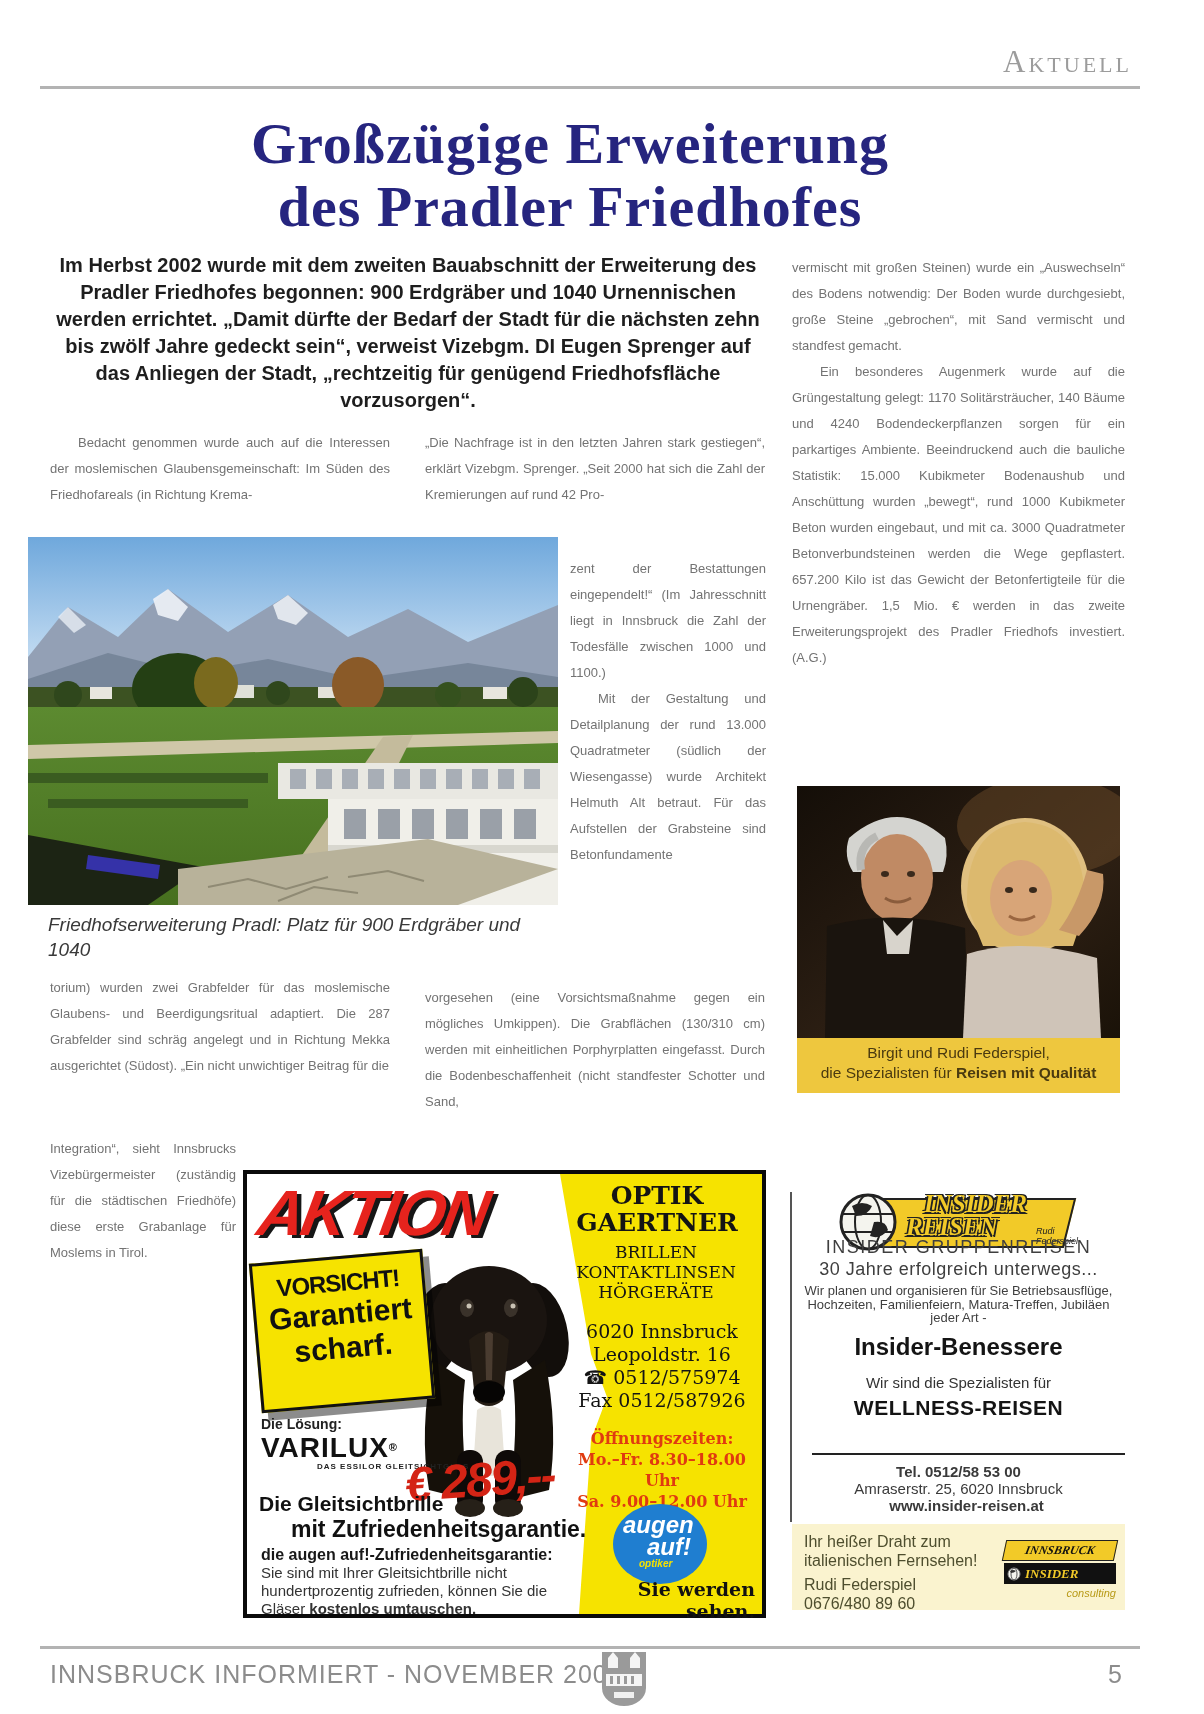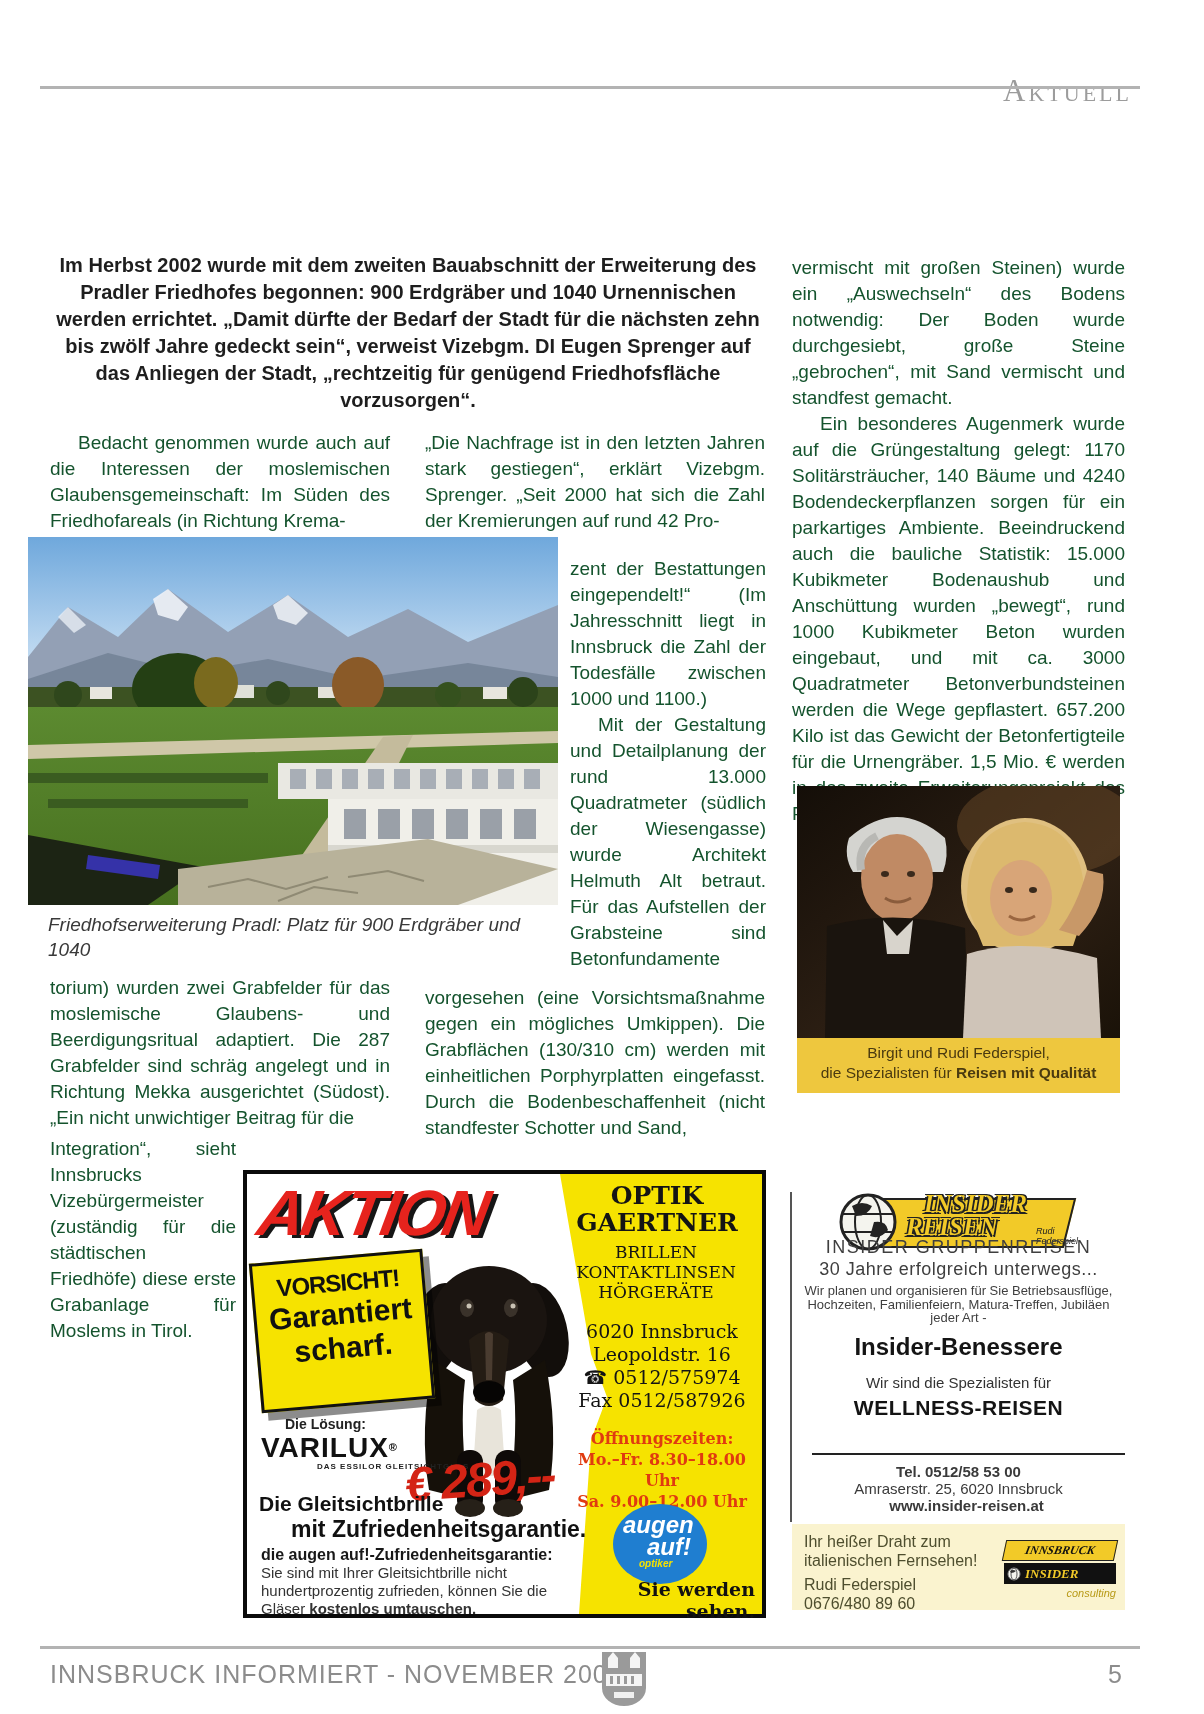--- a/index.html
+++ b/index.html
@@ -1,24 +1,24 @@
 <!DOCTYPE html>
 <html><head>
 <meta charset="utf-8">
 <style>
   html,body{margin:0;padding:0;background:#e8e8e8;}
   .page{position:relative;width:1204px;height:1714px;background:#ffffff;margin:0 auto;
         font-family:"Liberation Sans",sans-serif;overflow:hidden;}
   .abs{position:absolute;}
-  .body-text{font-size:19px;line-height:26px;color:#14532d;text-align:justify;}
+  .body-text{font-size:13px;line-height:26px;color:#737373;text-align:justify;}
   .body-text p{margin:0;}
   .ind{text-indent:28px;}
   .rule{background:#b3b3b3;}
   .aktuell{font-family:"Liberation Serif",serif;font-variant:small-caps;font-size:31px;
-           color:#9c9c9c;letter-spacing:3px;margin-top:29px;}
+           color:#9c9c9c;letter-spacing:3px;}
   .title{font-family:"Liberation Serif",serif;font-weight:bold;font-size:58px;line-height:63px;
          color:#26257f;text-align:center;letter-spacing:1px;}
   .intro{font-size:20px;font-weight:bold;line-height:27px;text-align:center;color:#1e1e1e;}
   .caption{font-style:italic;font-size:19px;line-height:25px;color:#3a3a3a;}
   .caption-credit{font-style:italic;font-size:15px;color:#3a3a3a;}
   .footer-text{font-size:25px;color:#8c8c8c;letter-spacing:1px;}
   
   .ad{border:4px solid #0a0a0a;background:#fff;}
   .ad-yellow{clip-path:polygon(313px 0,100% 0,100% 100%,332px 100%,344px 266px,360px 223px,344px 180px);
              background:#f6e300;}
@@ -59,20 +59,24 @@
        color:#f2ca28;text-shadow:1.5px 1.5px 0 #222,-1.5px -1.5px 0 #222,1.5px -1.5px 0 #222,-1.5px 1.5px 0 #222;}
 </style>
 </head>
 <body>
 
 <div class="page">
 
   <div class="abs aktuell" style="top:44px;right:72px;">Aktuell</div>
   <div class="abs rule" style="left:40px;top:86px;width:1100px;height:3px;"></div>
 
+  <div class="abs title" style="left:50px;top:112px;width:1040px;">
+    <span style="display:block;">Großzügige Erweiterung</span>
+    <span style="display:block;">des Pradler Friedhofes</span>
+  </div>
 
   <div class="abs intro" style="left:55px;top:252px;width:706px;">Im Herbst 2002 wurde mit dem zweiten Bauabschnitt der Erweiterung des Pradler Friedhofes begonnen: 900 Erdgräber und 1040 Urnennischen werden errichtet. „Damit dürfte der Bedarf der Stadt für die nächsten zehn bis zwölf Jahre gedeckt sein“, verweist Vizebgm. DI Eugen Sprenger auf das Anliegen der Stadt, „rechtzeitig für genügend Friedhofsfläche vorzusorgen“.</div>
 
   <div class="abs body-text" style="left:792px;top:255px;width:333px;">
     <p>vermischt mit großen Steinen) wurde ein „Auswechseln“ des Bodens notwendig: Der Boden wurde durchgesiebt, große Steine „gebrochen“, mit Sand vermischt und standfest gemacht.</p>
     <p class="ind">Ein besonderes Augenmerk wurde auf die Grüngestaltung gelegt: 1170 Solitärsträucher, 140 Bäume und 4240 Bodendeckerpflanzen sorgen für ein parkartiges Ambiente. Beeindruckend auch die bauliche Statistik: 15.000 Kubikmeter Bodenaushub und Anschüttung wurden „bewegt“, rund 1000 Kubikmeter Beton wurden eingebaut, und mit ca. 3000 Quadratmeter Betonverbundsteinen werden die Wege gepflastert. 657.200 Kilo ist das Gewicht der Betonfertigteile für die Urnengräber. 1,5 Mio. € werden in das zweite Erweiterungsprojekt des Pradler Friedhofs investiert. (A.G.)</p>
   </div>
 
   <div class="abs body-text ind" style="left:50px;top:430px;width:340px;">Bedacht genommen wurde auch auf die Interessen der moslemischen Glaubensgemeinschaft: Im Süden des Friedhofareals (in Richtung Krema-</div>
 
@@ -217,21 +221,21 @@
       <span style="display:block;">Mo.–Fr. 8.30–18.00 Uhr</span>
       <span style="display:block;">Sa. 9.00–12.00 Uhr</span>
     </div>
 
     <div class="abs warn-sign" style="left:8px;top:82px;width:168px;height:134px;padding-top:10px;">
       <span class="warn1" style="display:block;">VORSICHT!</span>
       <span class="warn2" style="display:block;">Garantiert</span>
       <span class="warn2" style="display:block;">scharf.</span>
     </div>
 
-    <div class="abs loesung" style="left:14px;top:242px;margin-left:24px;">Die Lösung:</div>
+    <div class="abs loesung" style="left:14px;top:242px;">Die Lösung:</div>
     <div class="abs" style="left:14px;top:258px;">
       <span class="varilux">VARILUX</span><sup style="font-size:11px;font-weight:bold;">®</sup>
       <span class="varilux-sub" style="display:block;margin-left:56px;margin-top:-2px;">DAS ESSILOR GLEITSICHTGLAS</span>
     </div>
 
     <div class="abs price" style="left:158px;top:278px;">€ 289,--</div>
 
     <div class="abs tag1" style="left:12px;top:318px;">Die Gleitsichtbrille</div>
     <div class="abs tag2" style="left:44px;top:342px;text-align:center;">mit Zufriedenheitsgarantie.</div>
 

